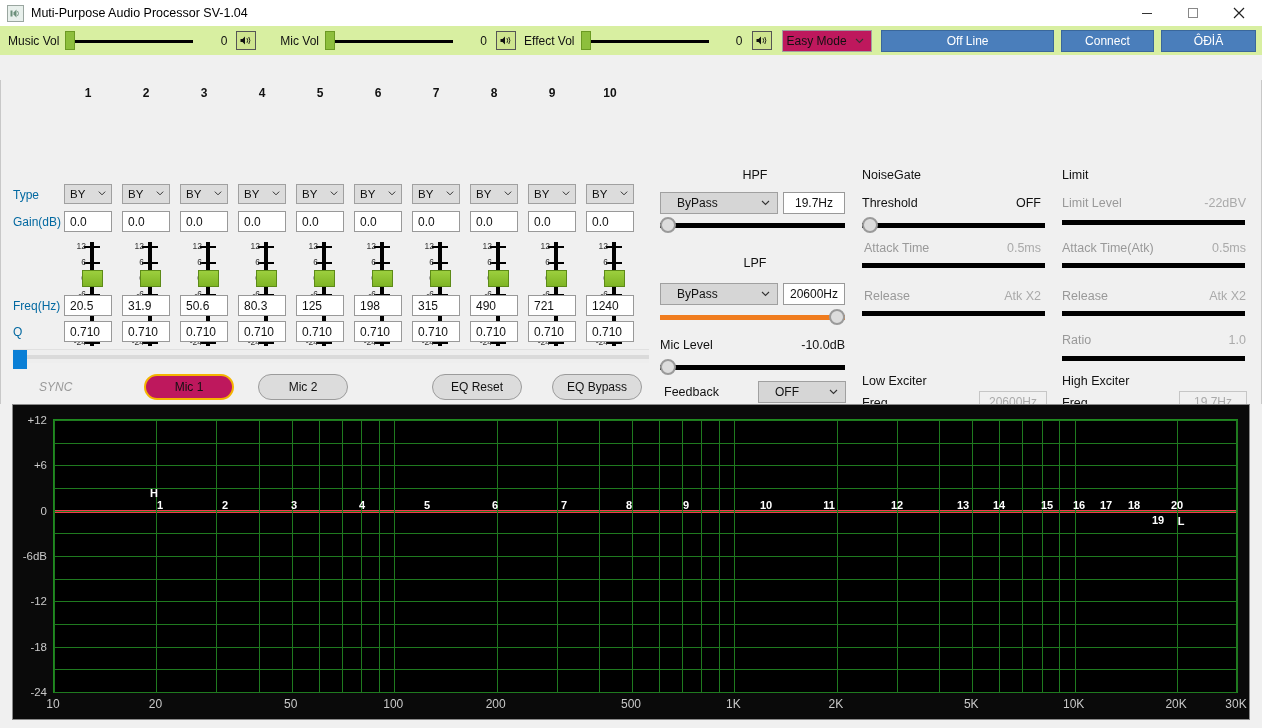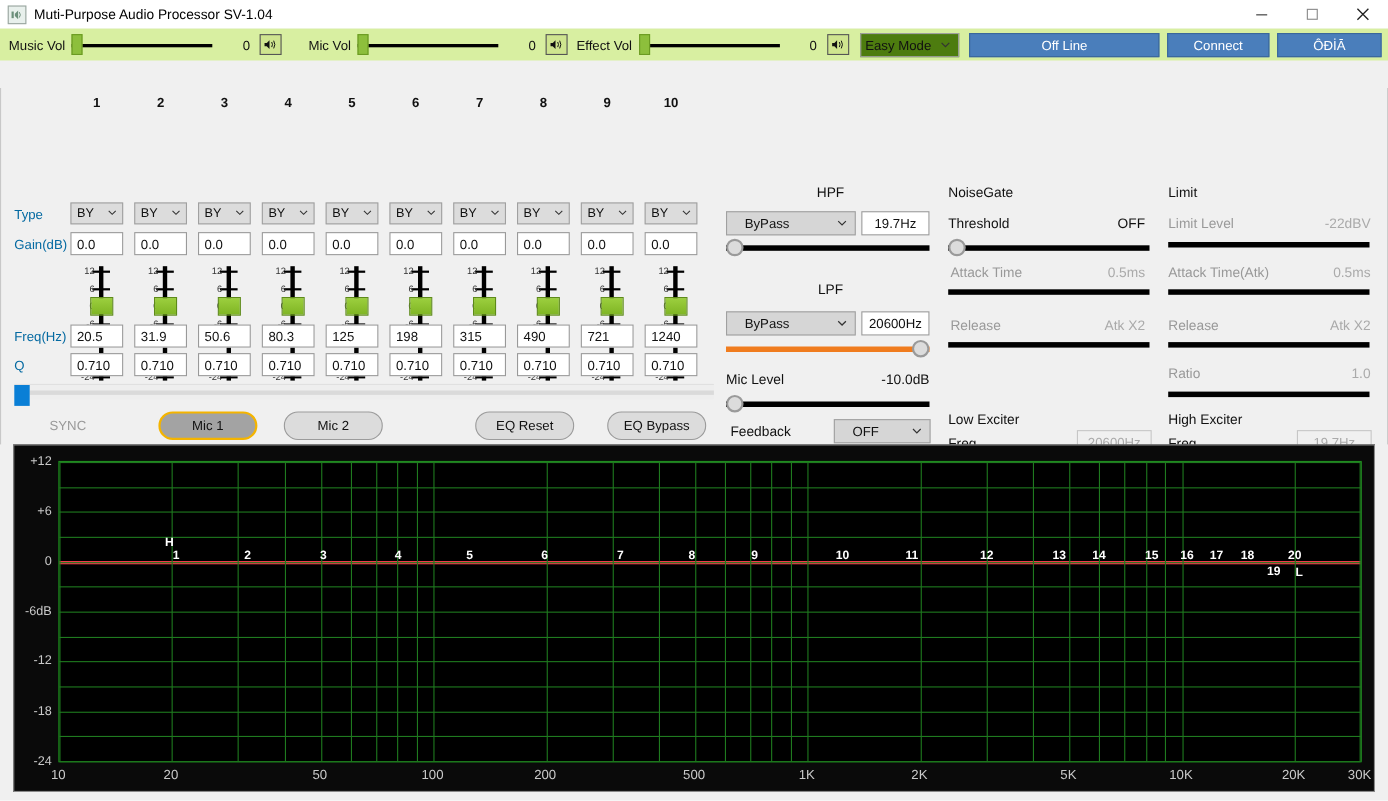--- a/index.html
+++ b/index.html
@@ -56,21 +56,21 @@
   .vol-value { font-size: 12px; color: #111; width: 26px; text-align: right; margin-left: 8px; }
   .spk-btn {
     width: 20px; height: 19px; margin-left: 9px;
     border: 1px solid #555; background: #cfe58f;
     display: flex; align-items: center; justify-content: center;
   }
   .spk-btn svg { display:block; }
 
   .mode-select {
     margin-left: 10px; width: 104px; height: 22px;
-    background: #4d7c0f; border: 1px solid #a0a0a0;
+    background: #be185d; border: 1px solid #a0a0a0;
     font-size: 12px; color: #111;
     display: flex; align-items: center; padding: 0 4px;
     position: relative;
   }
   .mode-select .caret { position: absolute; right: 6px; top: 4px; }
   .topbtn {
     height: 22px; background: #4a7ebb; color: #fff;
     border: 1px solid #3a679b;
     font-size: 12px; display: flex; align-items: center; justify-content: center;
   }
@@ -157,21 +157,21 @@
   .hscroll-rail {
     position: absolute; left: 14px; top: 5px; right: 0; height: 4px; background: #dadada;
   }
 
   .pillbtn {
     position: absolute; height: 26px;
     background: #dcdcdc; border: 1px solid #9b9b9b; border-radius: 13px;
     font-size: 12px; color: #111;
     display: flex; align-items: center; justify-content: center;
   }
-  .pillbtn.sel { border: 2px solid #f4b400; background: #a3a3a3; }
+  .pillbtn.sel { border: 2px solid #f4b400; background: #be185d; }
   .sync-label { position: absolute; font-size: 12px; color: #999; }
 
   
   .sec-title { position: absolute; font-size: 12.5px; color: #111; }
   .sec-title.center { text-align: center; }
   .sec-label { position: absolute; font-size: 12.5px; color: #111; }
   .sec-label.dim { color: #999; }
   .sec-val { position: absolute; font-size: 12.5px; color: #111; text-align: right; }
   .sec-val.dim { color: #aaa; }
 
@@ -635,21 +635,21 @@
           </div>
           <div class="txtbox" style="left: 585px; top: 215px; justify-content: flex-start;">1240</div>
           <div class="txtbox" style="left: 585px; top: 241px;">0.710</div>
         </div>
 
       <div class="hscroll">
         <div class="hscroll-rail"></div>
         <div class="hscroll-thumb"></div>
       </div>
 
-      <div class="sync-label" style="left:44px; top:300px;">SYNC</div>
+      <div class="sync-label" style="left:38px; top:300px;font-style:italic;">SYNC</div>
       <div class="pillbtn sel" style="left:143px; top:294px; width:90px;">Mic 1</div>
       <div class="pillbtn" style="left:257px; top:294px; width:90px;">Mic 2</div>
       <div class="pillbtn" style="left:431px; top:294px; width:90px;">EQ Reset</div>
       <div class="pillbtn" style="left:551px; top:294px; width:90px;">EQ Bypass</div>
     </div>
 
     <div>
       <div class="sec-title center" style="left:659px; top:88px; width:190px;">HPF</div>
       <div class="wideselect" style="left:659px; top:112px; width:118px;">
         <span>ByPass</span>

